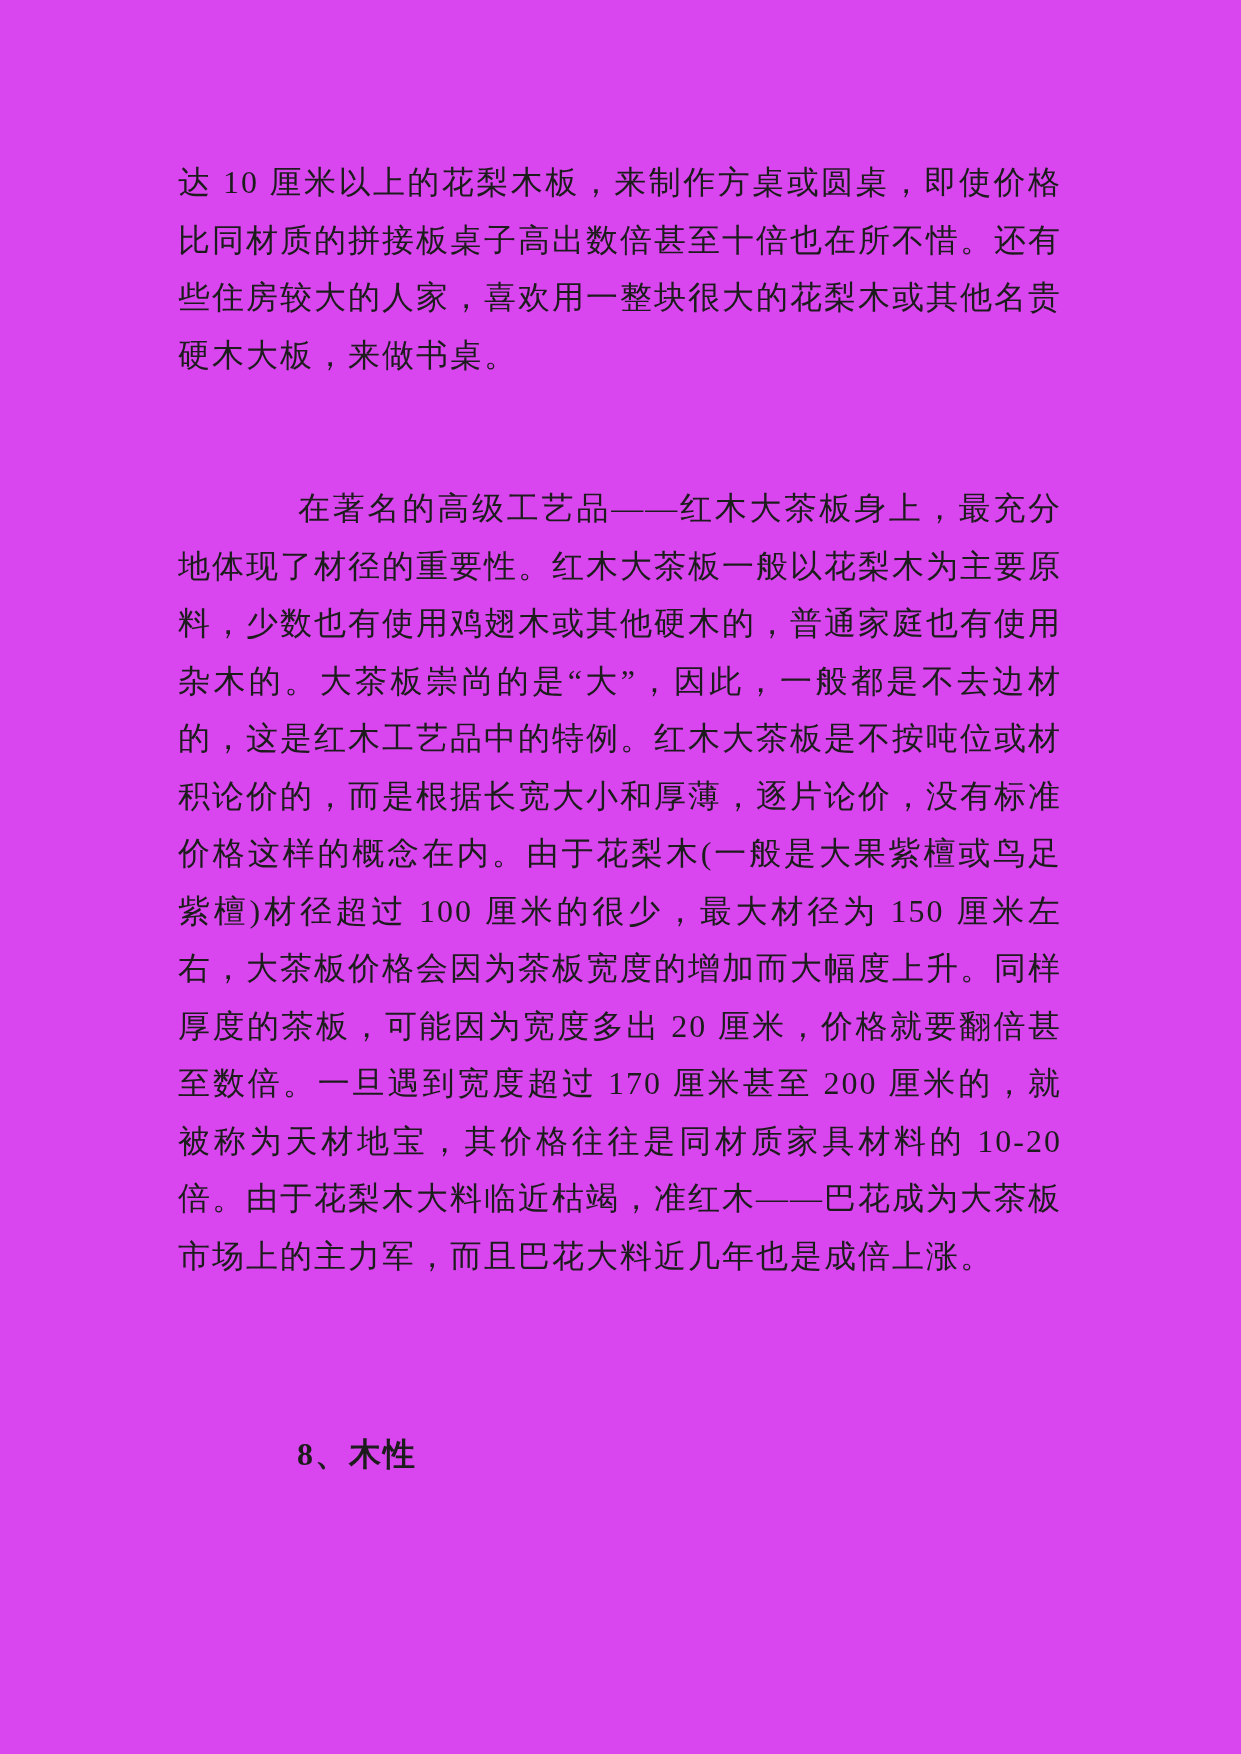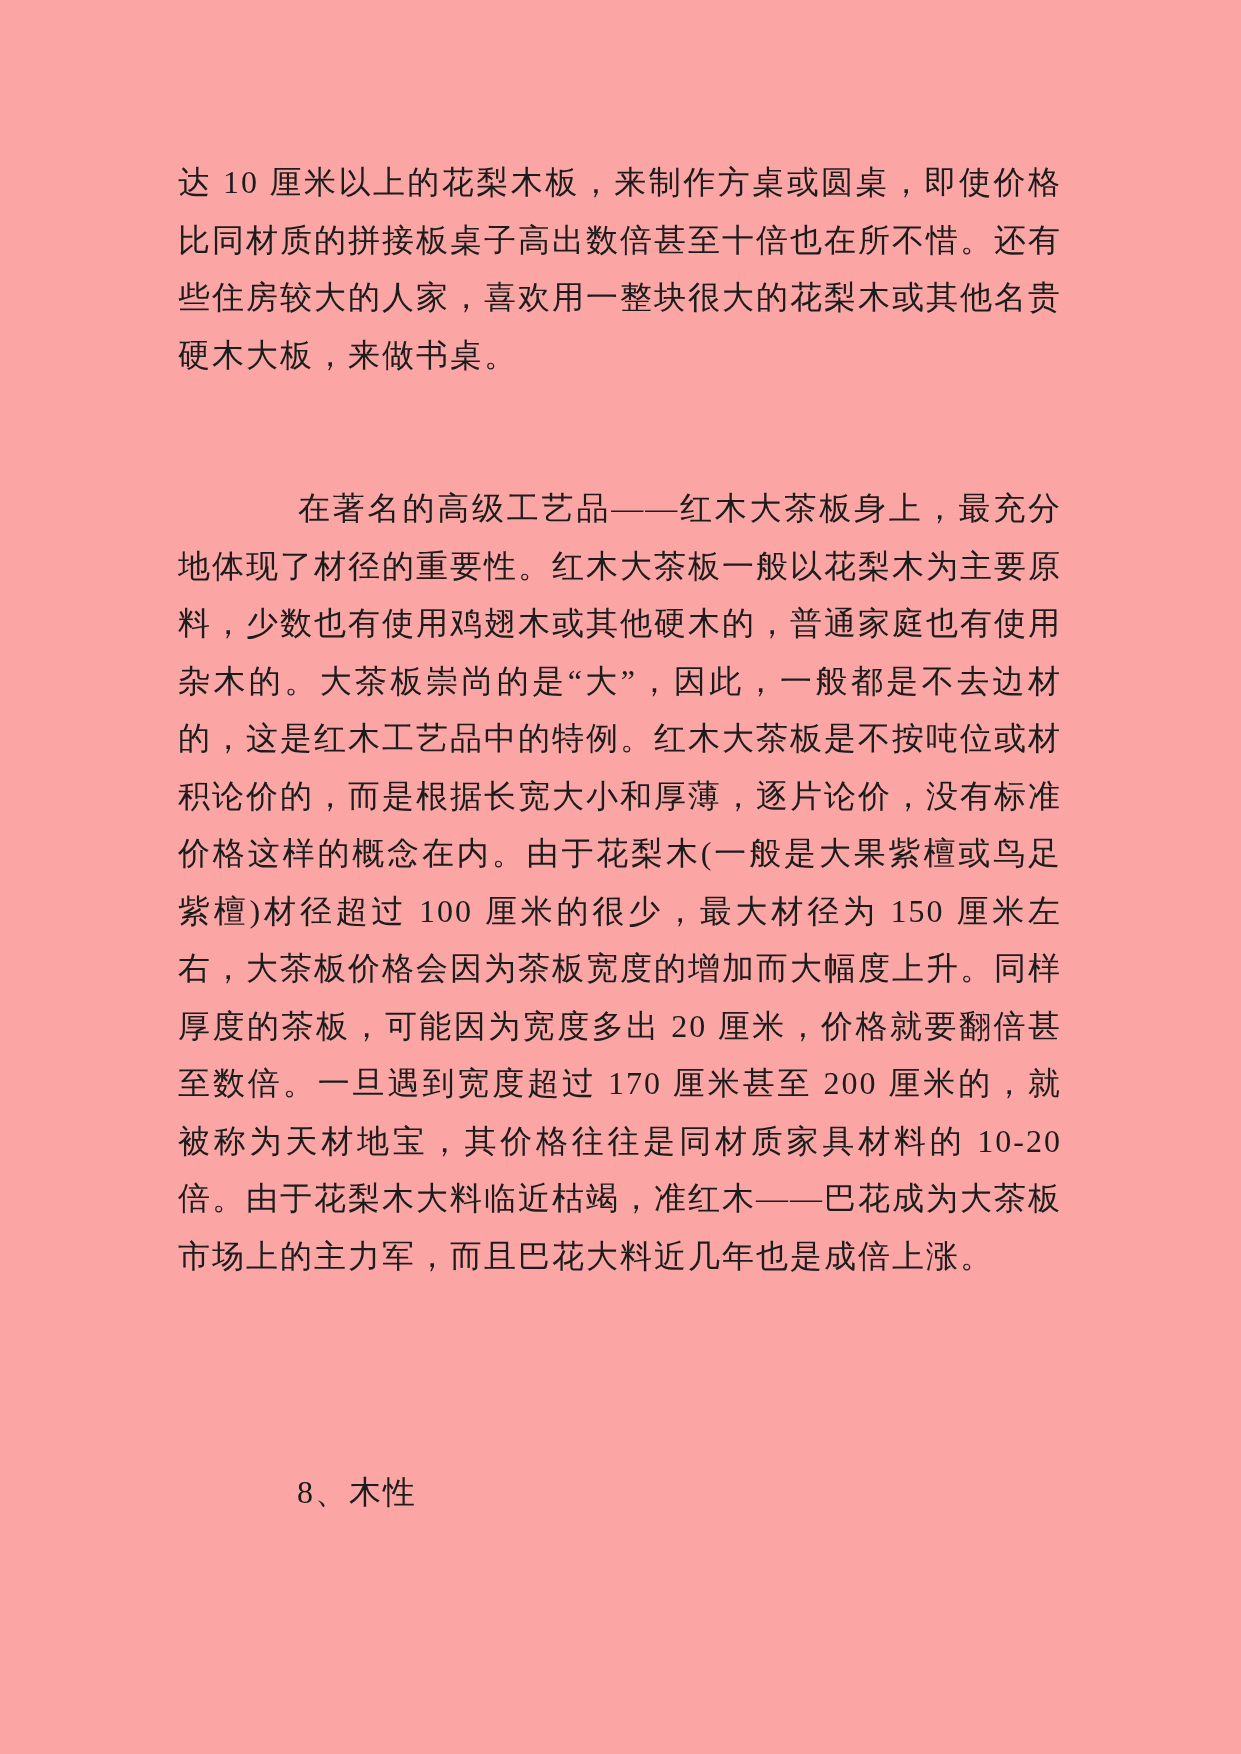--- a/index.html
+++ b/index.html
@@ -5,21 +5,21 @@
   html, body {
     margin: 0;
     padding: 0;
     background: #ffffff;
   }
   .page {
     position: relative;
     width: 1241px;
     height: 1754px;
     margin: 0 auto;
-    background: #fca5a5;
+    background: #d946ef;
     overflow: hidden;
     font-family: "Liberation Serif", "DejaVu Serif", serif;
     color: #1c1c1c;
   }
   .body-text {
     position: absolute;
     left: 178px;
     width: 884px;
     font-size: 32px;
     line-height: 57.5px;
@@ -32,25 +32,25 @@
   .para-1 {
     top: 154px;
   }
   .para-2 {
     top: 480px;
     text-indent: 120px;
   }
   .section-heading {
     position: absolute;
     left: 297px;
-    top: 1464px;
+    top: 1426px;
     font-size: 32px;
     line-height: 57.5px;
     letter-spacing: 2px;
-    font-weight: 400;
+    font-weight: 700;
     white-space: nowrap;
   }
 </style>
 </head>
 <body>
 
 <div class="page">
   <div class="body-text para-1">达 10 厘米以上的花梨木板，来制作方桌或圆桌，即使价格比同材质的拼接板桌子高出数倍甚至十倍也在所不惜。还有些住房较大的人家，喜欢用一整块很大的花梨木或其他名贵硬木大板，来做书桌。</div>
 
   <div class="body-text para-2">在著名的高级工艺品——红木大茶板身上，最充分地体现了材径的重要性。红木大茶板一般以花梨木为主要原料，少数也有使用鸡翅木或其他硬木的，普通家庭也有使用杂木的。大茶板崇尚的是“大”，因此，一般都是不去边材的，这是红木工艺品中的特例。红木大茶板是不按吨位或材积论价的，而是根据长宽大小和厚薄，逐片论价，没有标准价格这样的概念在内。由于花梨木(一般是大果紫檀或鸟足紫檀)材径超过 100 厘米的很少，最大材径为 150 厘米左右，大茶板价格会因为茶板宽度的增加而大幅度上升。同样厚度的茶板，可能因为宽度多出 20 厘米，价格就要翻倍甚至数倍。一旦遇到宽度超过 170 厘米甚至 200 厘米的，就被称为天材地宝，其价格往往是同材质家具材料的 10-20 倍。由于花梨木大料临近枯竭，准红木——巴花成为大茶板市场上的主力军，而且巴花大料近几年也是成倍上涨。</div>

